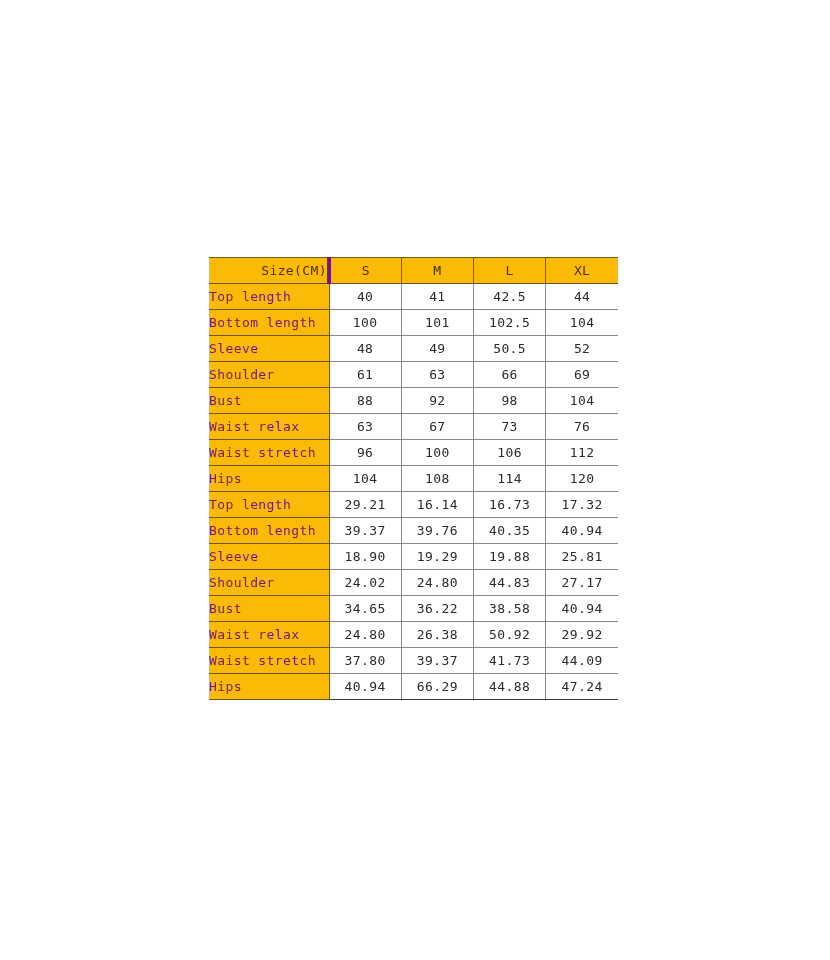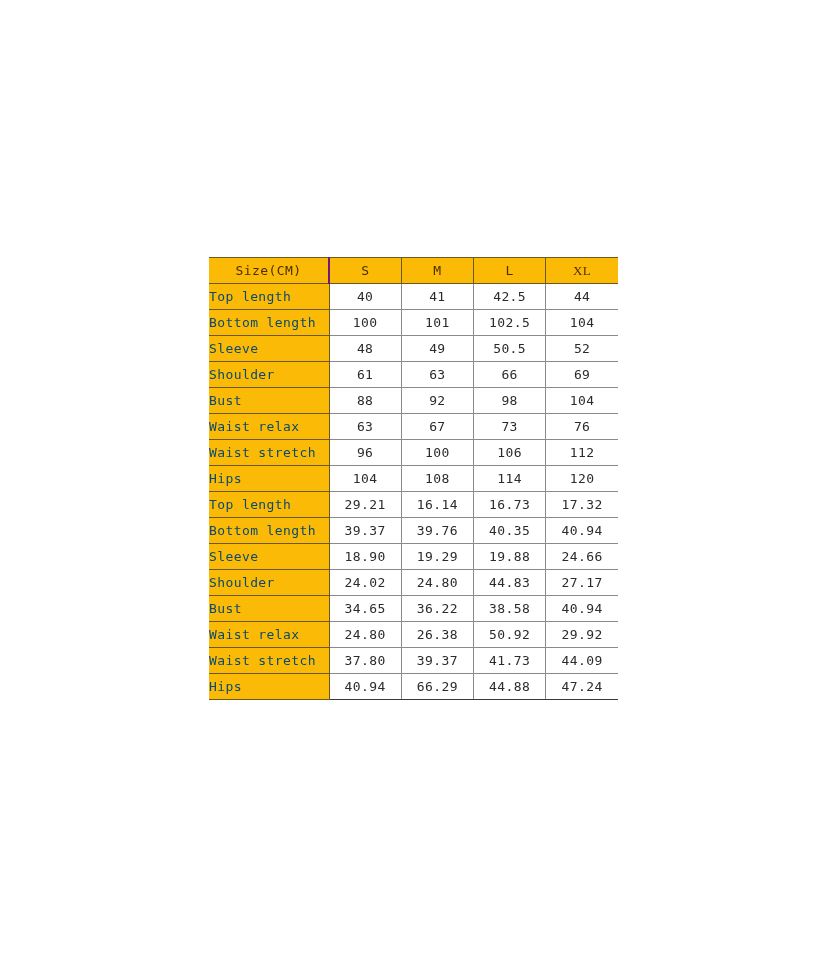--- a/index.html
+++ b/index.html
@@ -41,34 +41,34 @@
   }
 
   
   tr.header-row td {
     background: #FBBA06;
     color: #4a3000;
     border-top: 1px solid #6b5a20;
     border-bottom: 1px solid #6b5a20;
   }
   tr.header-row td.label-cell {
-    text-align: center;
+    text-align: right;
     padding-left: 6px;
-    border-right: 2px solid #701a75;
+    border-right: 4px solid #701a75;
   }
   tr.header-row td.val-cell {
     text-align: center;
     border-right: 1px solid #6b5a20;
   }
-  tr.header-row td.val-cell:last-child { border-right: none; font-family: Liberation Serif, serif; }
+  tr.header-row td.val-cell:last-child { border-right: none; }
 
   
   tr.data-row td.label-cell {
     background: #FBBA06;
-    color: #0c4a6e;
+    color: #701a75;
     text-align: left;
     padding-left: 6px;
     border-bottom: 1px solid #6b5a20;
     border-right: 1px solid #6b5a20;
   }
   tr.data-row td.val-cell {
     background: #ffffff;
     color: #2b2b2b;
     text-align: center;
     border-bottom: 1px solid #8a8a8a;
@@ -166,21 +166,21 @@
         <td class="val-cell">39.37</td>
         <td class="val-cell">39.76</td>
         <td class="val-cell">40.35</td>
         <td class="val-cell">40.94</td>
       </tr>
       <tr class="data-row">
         <td class="label-cell">Sleeve</td>
         <td class="val-cell">18.90</td>
         <td class="val-cell">19.29</td>
         <td class="val-cell">19.88</td>
-        <td class="val-cell">24.66</td>
+        <td class="val-cell">25.81</td>
       </tr>
       <tr class="data-row">
         <td class="label-cell">Shoulder</td>
         <td class="val-cell">24.02</td>
         <td class="val-cell">24.80</td>
         <td class="val-cell">44.83</td>
         <td class="val-cell">27.17</td>
       </tr>
       <tr class="data-row">
         <td class="label-cell">Bust</td>

